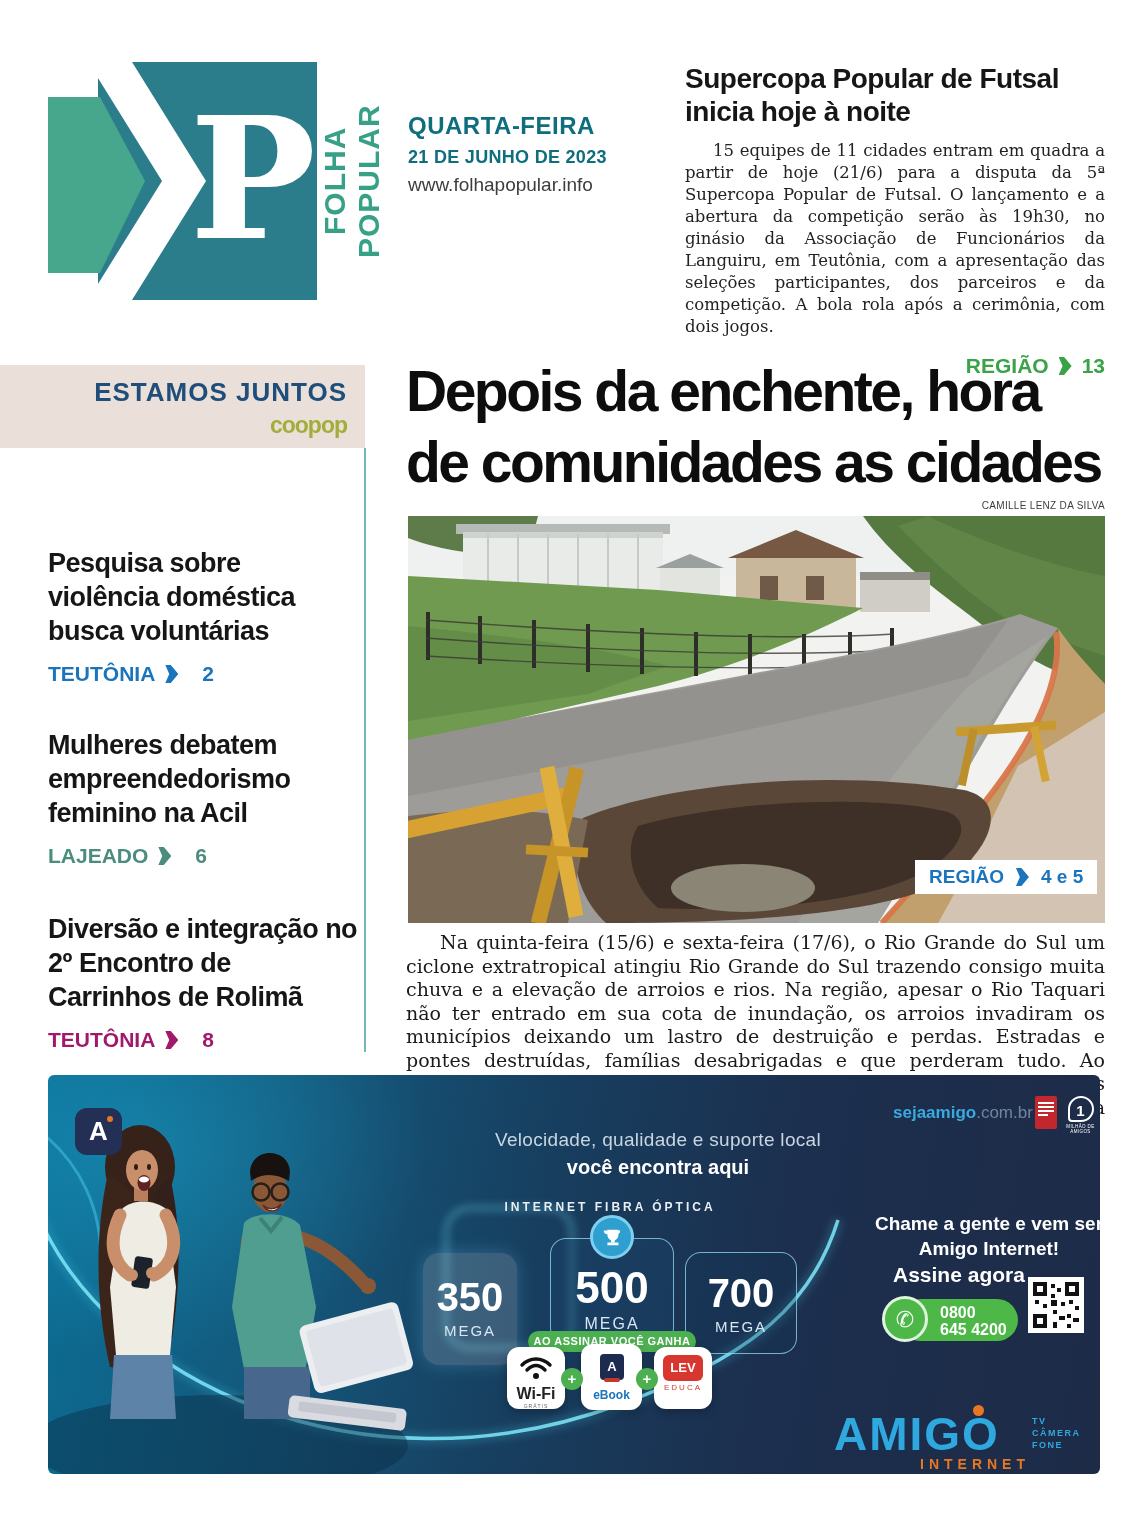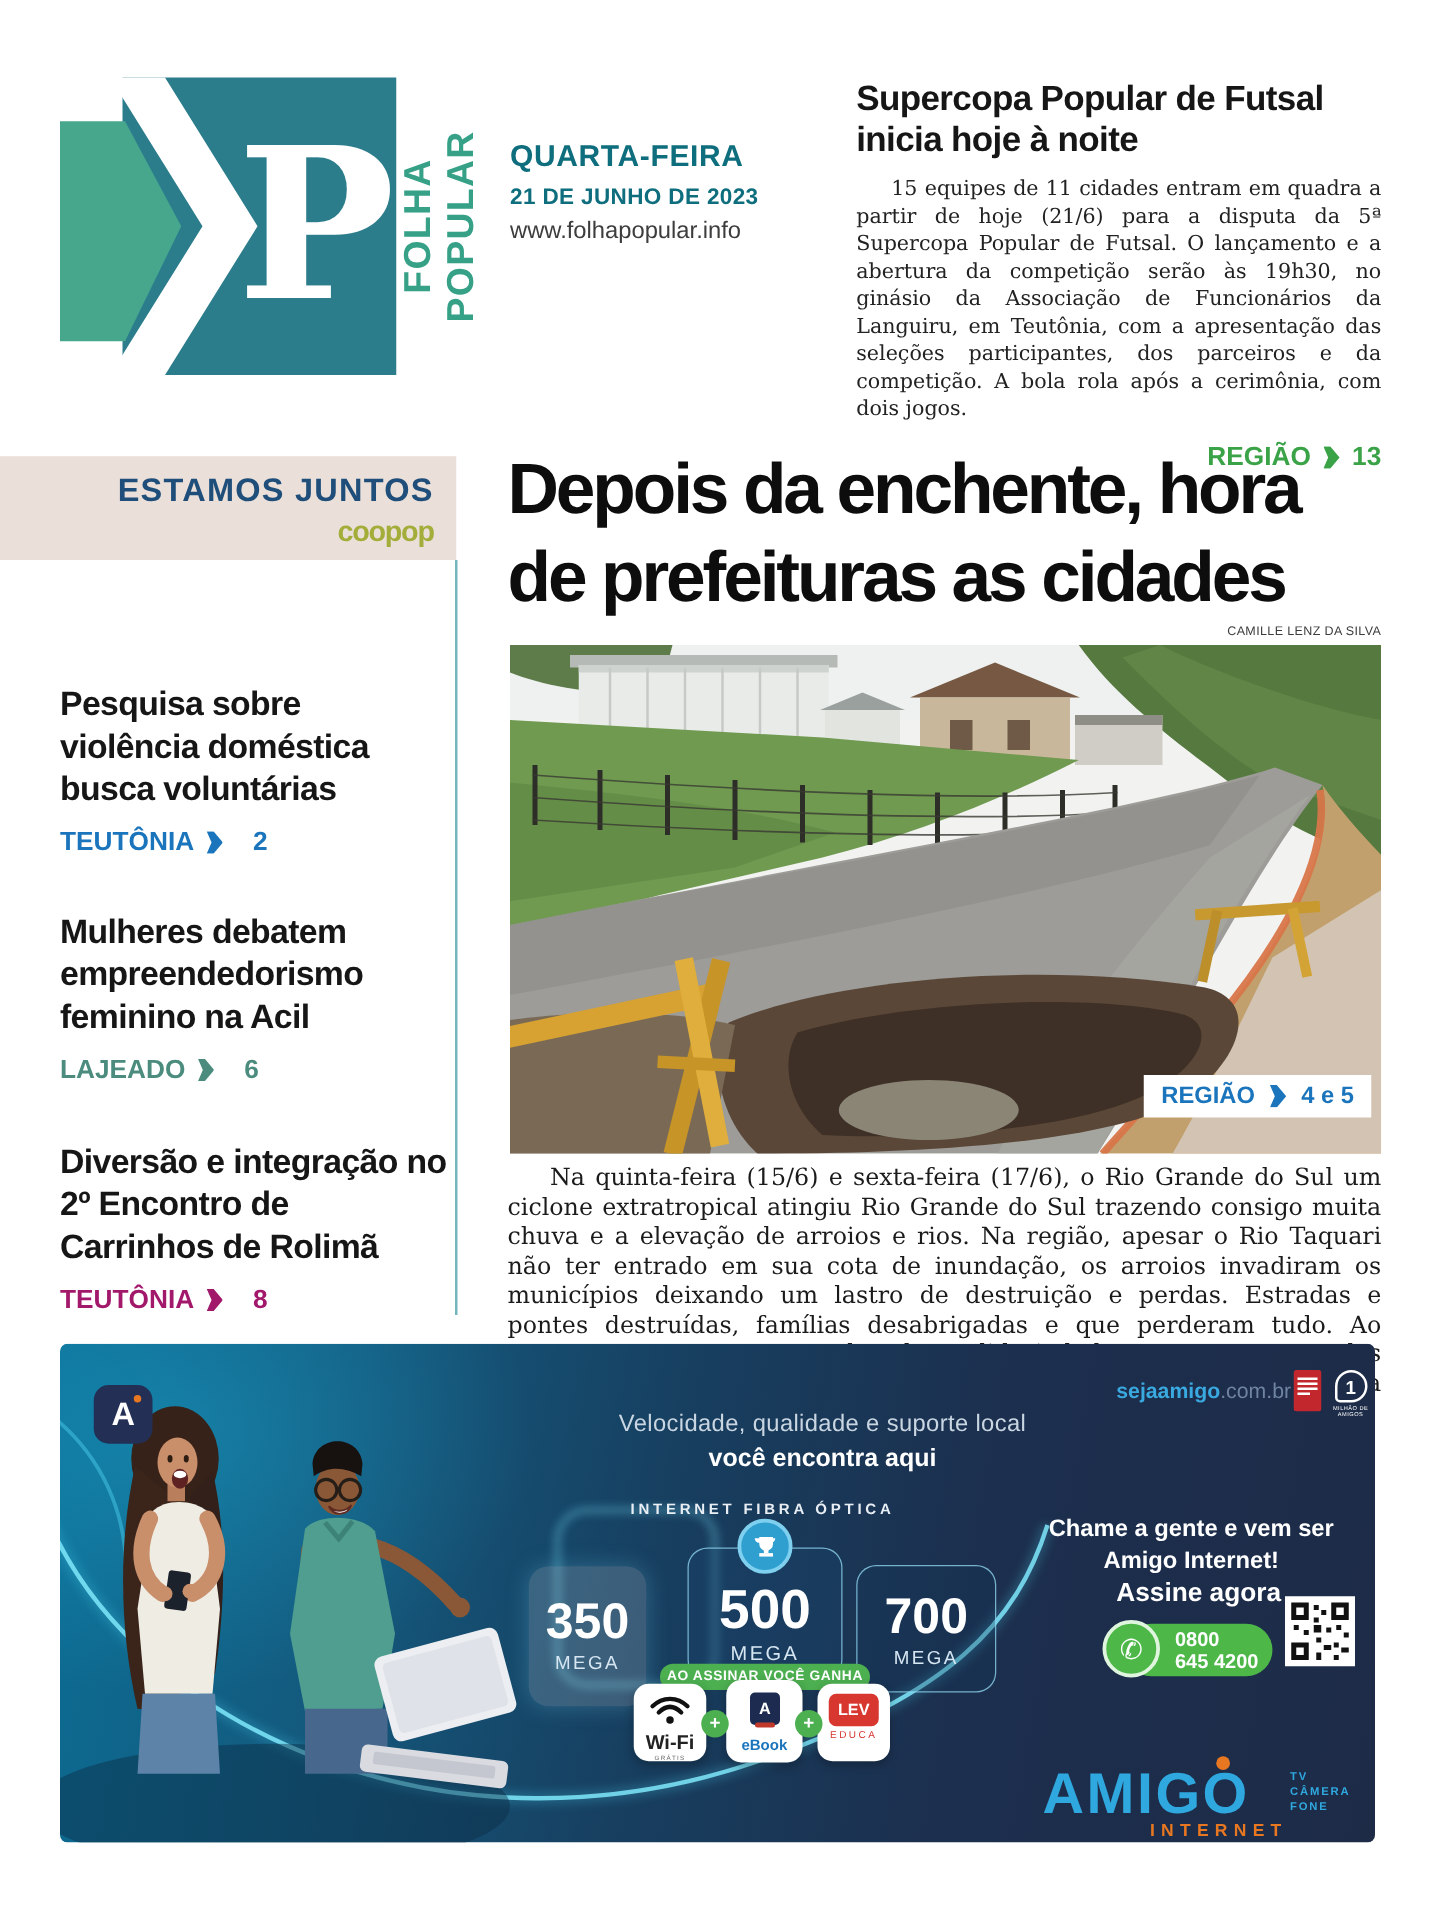--- a/index.html
+++ b/index.html
@@ -108,21 +108,21 @@
 
   .ad-url { position:absolute; left:845px; top:28px; font-size:17px; font-weight:bold; }
   .ad-url .hl { color:#39a9e0; } .ad-url .sfx { color:#6f84a0; font-weight:normal; }
   .gptw { position:absolute; left:987px; top:21px; width:22px; height:33px; background:#c1272d; border-radius:2px; padding:4px 3px; }
   .gptw i { display:block; height:2px; background:#fff; margin:2px 0; }
   .milhao { position:absolute; left:1016px; top:21px; width:33px; height:33px; color:#fff; text-align:center; }
   .milhao .m1 { width:26px; height:26px; border:2.5px solid #fff; border-radius:50% 50% 50% 4px;
     margin:0 auto; font-size:15px; font-weight:bold; line-height:25px; }
   .milhao .mlabel { font-size:4.5px; letter-spacing:.4px; margin-top:2px; }
 
-  .ad-cta { position:absolute; left:790px; top:136px; width:230px; text-align:center;
+  .ad-cta { position:absolute; left:826px; top:136px; width:230px; text-align:center;
     color:#fff; font-weight:bold; font-size:19px; line-height:25px; }
   .ad-subscribe { position:absolute; left:845px; top:188px; color:#fff; font-weight:bold; font-size:21px; }
   .phone-pill { position:absolute; left:852px; top:224px; width:118px; height:42px; border-radius:21px;
     background:#4db848; color:#fff; font-weight:bold; font-size:16px; line-height:17px;
     padding:5px 0 0 40px; }
   .wa-circle { position:absolute; left:834px; top:221px; width:46px; height:46px; border-radius:50%;
     background:#4db848; border:3px solid #dff5de; color:#fff; font-size:22px; text-align:center;
     line-height:41px; z-index:4; }
   .qr { position:absolute; left:980px; top:202px; width:56px; height:56px; background:#fff; padding:3px; }
 
@@ -191,21 +191,21 @@
     <h3>Diversão e integração no 2º Encontro de Carrinhos de Rolimã</h3>
     <div class="section-row" style="color: rgb(162, 25, 107);">
       <span>TEUTÔNIA</span>
       <span class="arrow"></span>
       <span class="page-num">8</span>
     </div>
   </div>
 
   <div class="main-headline">
     <div>Depois da enchente, hora</div>
-    <div>de prefeituras as cidades</div>
+    <div>de comunidades as cidades</div>
   </div>
   <div class="photo-credit">CAMILLE LENZ DA SILVA</div>
 
   <div class="photo-frame">
     <svg width="697" height="407" viewBox="0 0 697 407">
       <rect x="0" y="0" width="697" height="407" fill="#f2f3f1"></rect>
 
       <rect x="0" y="0" width="697" height="60" fill="#eef1ef"></rect>
       <path d="M455,0 L697,0 L697,170 C640,160 598,128 560,98 C520,68 482,38 455,0 Z" fill="#55793f"></path>
       <path d="M490,10 C520,40 560,80 610,110 L697,140 L697,60 C640,50 560,20 520,0 Z" fill="#6a8f4e" opacity=".55"></path>

